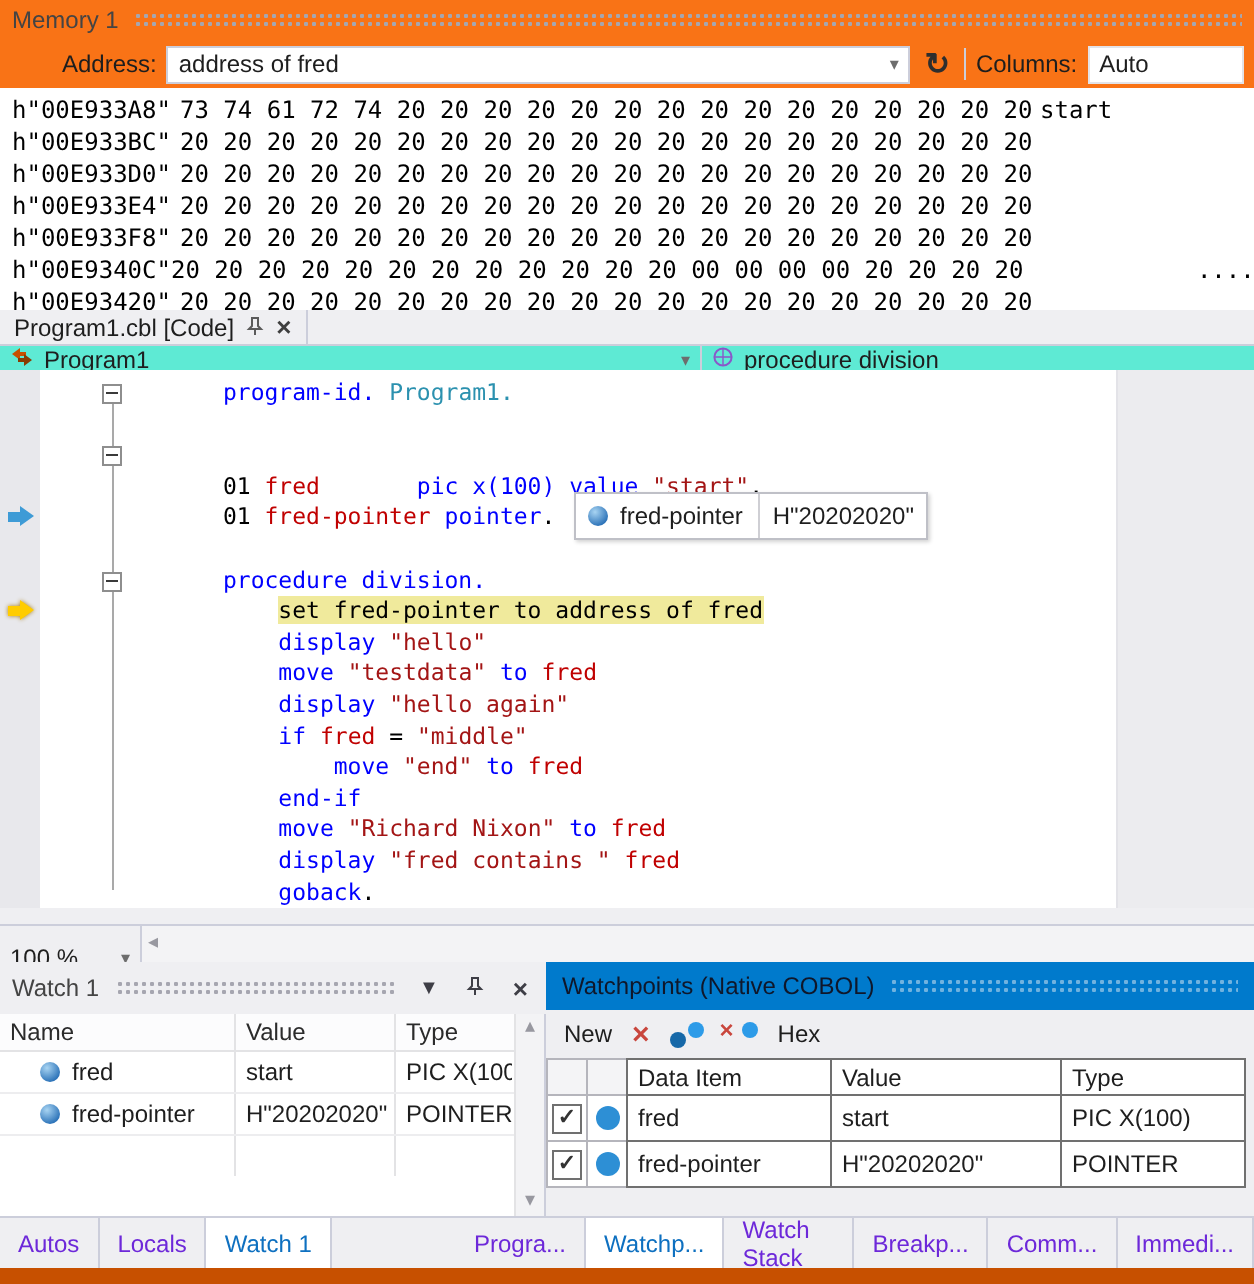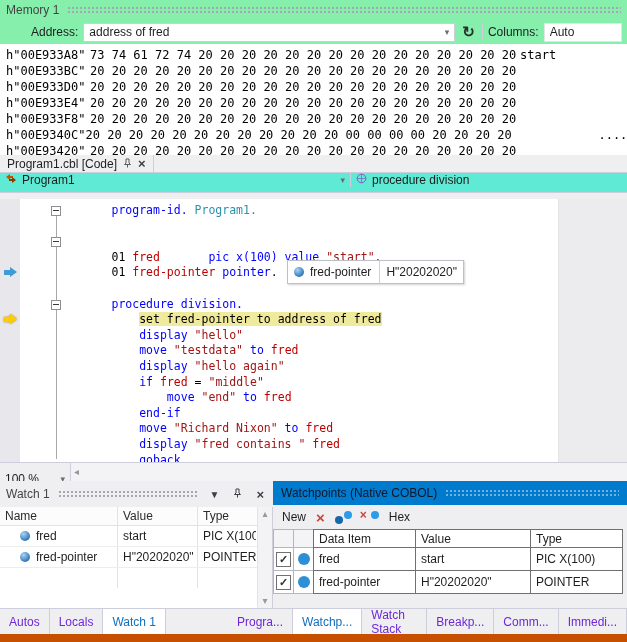--- a/index.html
+++ b/index.html
@@ -7,21 +7,21 @@
   .app{position:relative;width:627px;height:642px;background:#EFEFF2;overflow:hidden;}
 
   
   .panel-title{height:20px;display:flex;align-items:center;gap:8px;padding:0 6px;color:#444;}
   .grip{flex:1;height:8px;background-image:radial-gradient(circle,#A6A6B0 1px,transparent 1.2px);background-size:4px 4px;}
   .grip.blue{background-image:radial-gradient(circle,#6FB2DF 1px,transparent 1.2px);}
   .dd{color:#6D6D6D;font-size:9px;line-height:1;}
   .ball-icon{width:10px;height:10px;border-radius:50%;background:radial-gradient(circle at 35% 30%,#A8D4F2,#2B72B8 75%);display:inline-block;flex:none;}
 
   
-  .memory-panel{position:absolute;left:0;top:0;width:627px;height:155px;background:#86efac;}
+  .memory-panel{position:absolute;left:0;top:0;width:627px;height:155px;background:#f97316;}
   .mem-toolbar{height:24px;display:flex;align-items:center;padding:0 5px;gap:5px;margin-left:26px;}
   .combo{background:#fff;border:1px solid #CCCEDB;height:19px;display:flex;align-items:center;padding:0 5px;box-sizing:border-box;}
   .addr-combo{width:372px;}
   .addr-combo .combo-text{flex:1;}
   .icon-btn{background:none;border:none;padding:0 2px;cursor:default;}
   .refresh-glyph{font-size:15px;font-weight:bold;color:#2E2E2E;line-height:1;}
   .vsep{width:1px;height:16px;background:#CCCEDB;}
   .cols-combo{flex:1;border-color:#E3E3E8;}
   .mem-hex{position:absolute;left:0;top:44px;right:0;height:110px;background:#fff;overflow:hidden;padding:3px 0 0 6px;font-family:"DejaVu Sans Mono",monospace;font-size:12px;line-height:16px;color:#000;border-bottom:1px solid #CCCEDB;}
   .mem-row{display:flex;white-space:pre;}
@@ -31,21 +31,21 @@
   
   .editor-panel{position:absolute;left:0;top:155px;width:627px;height:326px;}
   .tabstrip{height:17px;background:#EFEFF2;display:flex;}
   .doc-tab{display:flex;align-items:center;gap:6px;padding:0 7px;color:#1E1E1E;border-right:1px solid #CCCEDB;}
   .tclose{font-size:13px;font-weight:bold;color:#3E3E3E;line-height:1;}
   .navbar{height:19px;background:#5eead4;border-top:1px solid #CCCEDB;border-bottom:1px solid #CCCEDB;display:flex;align-items:flex-start;}
   .nav-combo{display:flex;align-items:center;gap:5px;padding:0 5px;}
   .nav-left{width:340px;border-right:1px solid #CCCEDB;}
   .nav-left .nav-text{flex:1;}
   .nav-right{flex:1;}
-  .code-area{position:absolute;left:0;top:44px;width:627px;height:269px;background:#fff;overflow:hidden;}
+  .code-area{position:absolute;left:0;top:30px;width:627px;height:269px;background:#fff;overflow:hidden;}
   .indicator-margin{position:absolute;left:0;top:0;bottom:0;width:20px;background:#E8E8EC;}
   .right-gap{position:absolute;left:558px;top:0;bottom:0;width:69px;background:#ECECEF;border-left:1px solid #E3E3E8;}
   .fold-rail{position:absolute;left:56px;top:12px;width:1px;height:248px;background:#A9A9A9;}
   .code-lines{position:absolute;left:63px;top:4px;font-family:"DejaVu Sans Mono",monospace;font-size:11.5px;line-height:15.6px;}
   .code-line{height:15.6px;white-space:pre;}
   .tok-k{color:#0000FF;}
   .tok-v{color:#C00000;}
   .tok-s{color:#A31515;}
   .tok-p{color:#000;}
   .tok-t{color:#2B91AF;}

